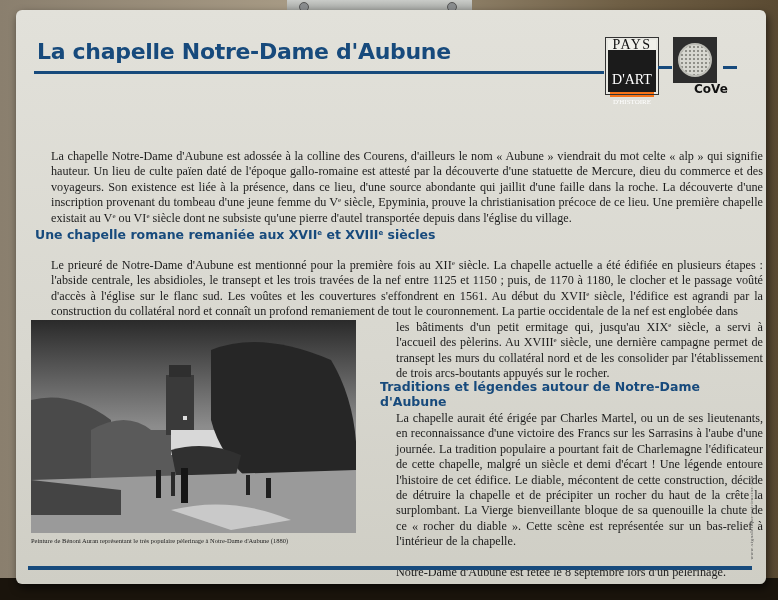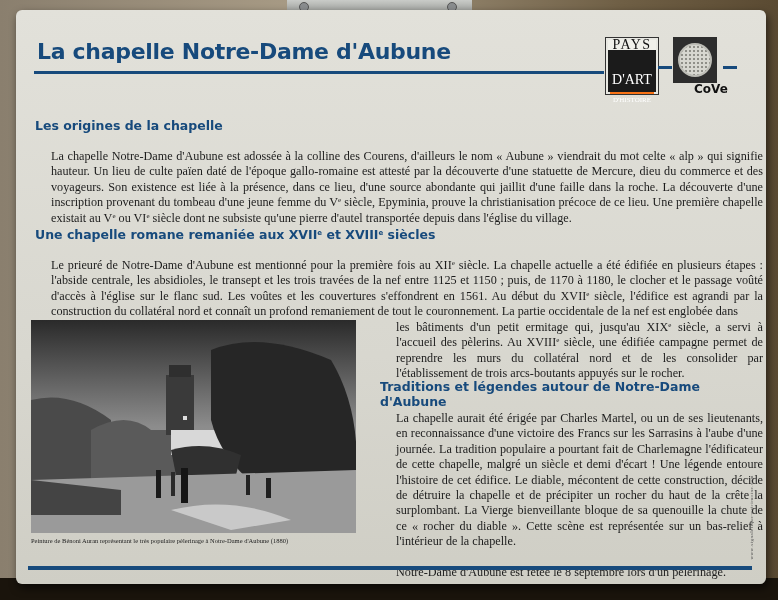--- a/index.html
+++ b/index.html
@@ -28,21 +28,21 @@
   }
   .title-rule { position:absolute; left:18px; top:61px; width:570px; height:3px; background:#174a7c; }
   .dash { position:absolute; height:3px; width:14px; background:#174a7c; top:56px; }
   .logo-pah {
     position:absolute; left:590px; top:28px; width:48px; height:52px;
     background:#1b1b1b; border:2px solid #e8e8e2; outline:1px solid #333;
     color:#fff; text-align:center; font-family:"Liberation Serif", serif;
   }
   .logo-pah .pays { background:#f0f0ea; color:#111; font-size:14px; letter-spacing:1.5px; line-height:10px; }
   .logo-pah .art { font-size:14px; line-height:20px; margin-top:20px; }
-  .logo-pah .hist { font-size:7px; line-height:10px; border-top:3px solid #f97316; margin:2px 2px 0; }
+  .logo-pah .hist { font-size:7px; line-height:10px; border-top:5px solid #f97316; margin:2px 2px 0; }
   .logo-cove {
     position:absolute; left:657px; top:27px; width:44px; height:46px;
     background:#2d2d2d; display:flex; align-items:center; justify-content:center;
   }
   .logo-cove .disc { width:30px; height:30px; border-radius:50%; background:#d7d7d0; border:2px solid #bdbdb6;
     background-image:radial-gradient(circle, #8f8f88 1px, transparent 1.5px); background-size:4px 4px; }
   .cove-text { position:absolute; left:678px; top:72px; font-family:"DejaVu Sans", sans-serif; font-weight:bold; font-size:12px; color:#111; }
   h2 {
     position:absolute; margin:0; font-family:"DejaVu Sans", sans-serif; font-weight:bold;
     font-size:12.5px; color:#174a7c;
@@ -78,26 +78,25 @@
     <div class="art">D'ART</div>
     <div class="hist">D'HISTOIRE</div>
   </div>
   <div class="dash" style="left:642px"></div>
   <div class="logo-cove">
     <div class="disc"></div>
   </div>
   <div class="cove-text">CoVe</div>
   <div class="dash" style="left:707px"></div>
 
-  <h2 style="left:19px; top:108px;">Les origines de la chapelle</h2>
   <p class="body" style="left:19px; top:123px; width:712px;"><span>La chapelle Notre-Dame d'Aubune est adossée à la colline des Courens, d'ailleurs le nom « Aubune » viendrait du mot celte « alp » qui signifie hauteur. Un lieu de culte païen daté de l'époque gallo-romaine est attesté par la découverte d'une statuette de Mercure, dieu du commerce et des voyageurs. Son existence est liée à la présence, dans ce lieu, d'une source abondante qui jaillit d'une faille dans la roche. La découverte d'une inscription provenant du tombeau d'une jeune femme du V</span><sup>e</sup><span> siècle, Epyminia, prouve la christianisation précoce de ce lieu. Une première chapelle existait au V</span><sup>e</sup><span> ou VI</span><sup>e</sup><span> siècle dont ne subsiste qu'une pierre d'autel transportée depuis dans l'église du village.</span></p>
 
   <h2 style="left:19px; top:217px;"><span>Une chapelle romane remaniée aux XVII</span><sup>e</sup><span> et XVIII</span><sup>e</sup><span> siècles</span></h2>
   <p class="body" style="left:19px; top:232px; width:712px;"><span>Le prieuré de Notre-Dame d'Aubune est mentionné pour la première fois au XII</span><sup>e</sup><span> siècle. La chapelle actuelle a été édifiée en plusieurs étapes : l'abside centrale, les absidioles, le transept et les trois travées de la nef entre 1125 et 1150 ; puis, de 1170 à 1180, le clocher et le passage voûté d'accès à l'église sur le flanc sud. Les voûtes et les couvertures s'effondrent en 1561. Au début du XVII</span><sup>e</sup><span> siècle, l'édifice est agrandi par la construction du collatéral nord et connaît un profond remaniement de tout le couronnement. La partie occidentale de la nef est englobée dans</span></p>
-  <p class="body" style="left:364px; top:294px; width:367px;"><span>les bâtiments d'un petit ermitage qui, jusqu'au XIX</span><sup>e</sup><span> siècle, a servi à l'accueil des pèlerins. Au XVIII</span><sup>e</sup><span> siècle, une édifiée campagne permet de reprendre les murs du collatéral nord et de les consolider par l'établissement de trois arcs-boutants appuyés sur le rocher.</span></p>
+  <p class="body" style="left:364px; top:294px; width:367px;"><span>les bâtiments d'un petit ermitage qui, jusqu'au XIX</span><sup>e</sup><span> siècle, a servi à l'accueil des pèlerins. Au XVIII</span><sup>e</sup><span> siècle, une dernière campagne permet de transept les murs du collatéral nord et de les consolider par l'établissement de trois arcs-boutants appuyés sur le rocher.</span></p>
 
   <div class="painting">
     <svg width="325" height="213" viewBox="0 0 325 213">
       <defs>
         <linearGradient id="sky" x1="0" y1="0" x2="0" y2="1">
           <stop offset="0" stop-color="#2a2a2a"></stop>
           <stop offset="0.5" stop-color="#8c8c8c"></stop>
           <stop offset="1" stop-color="#b8b8b8"></stop>
         </linearGradient>
       </defs>

